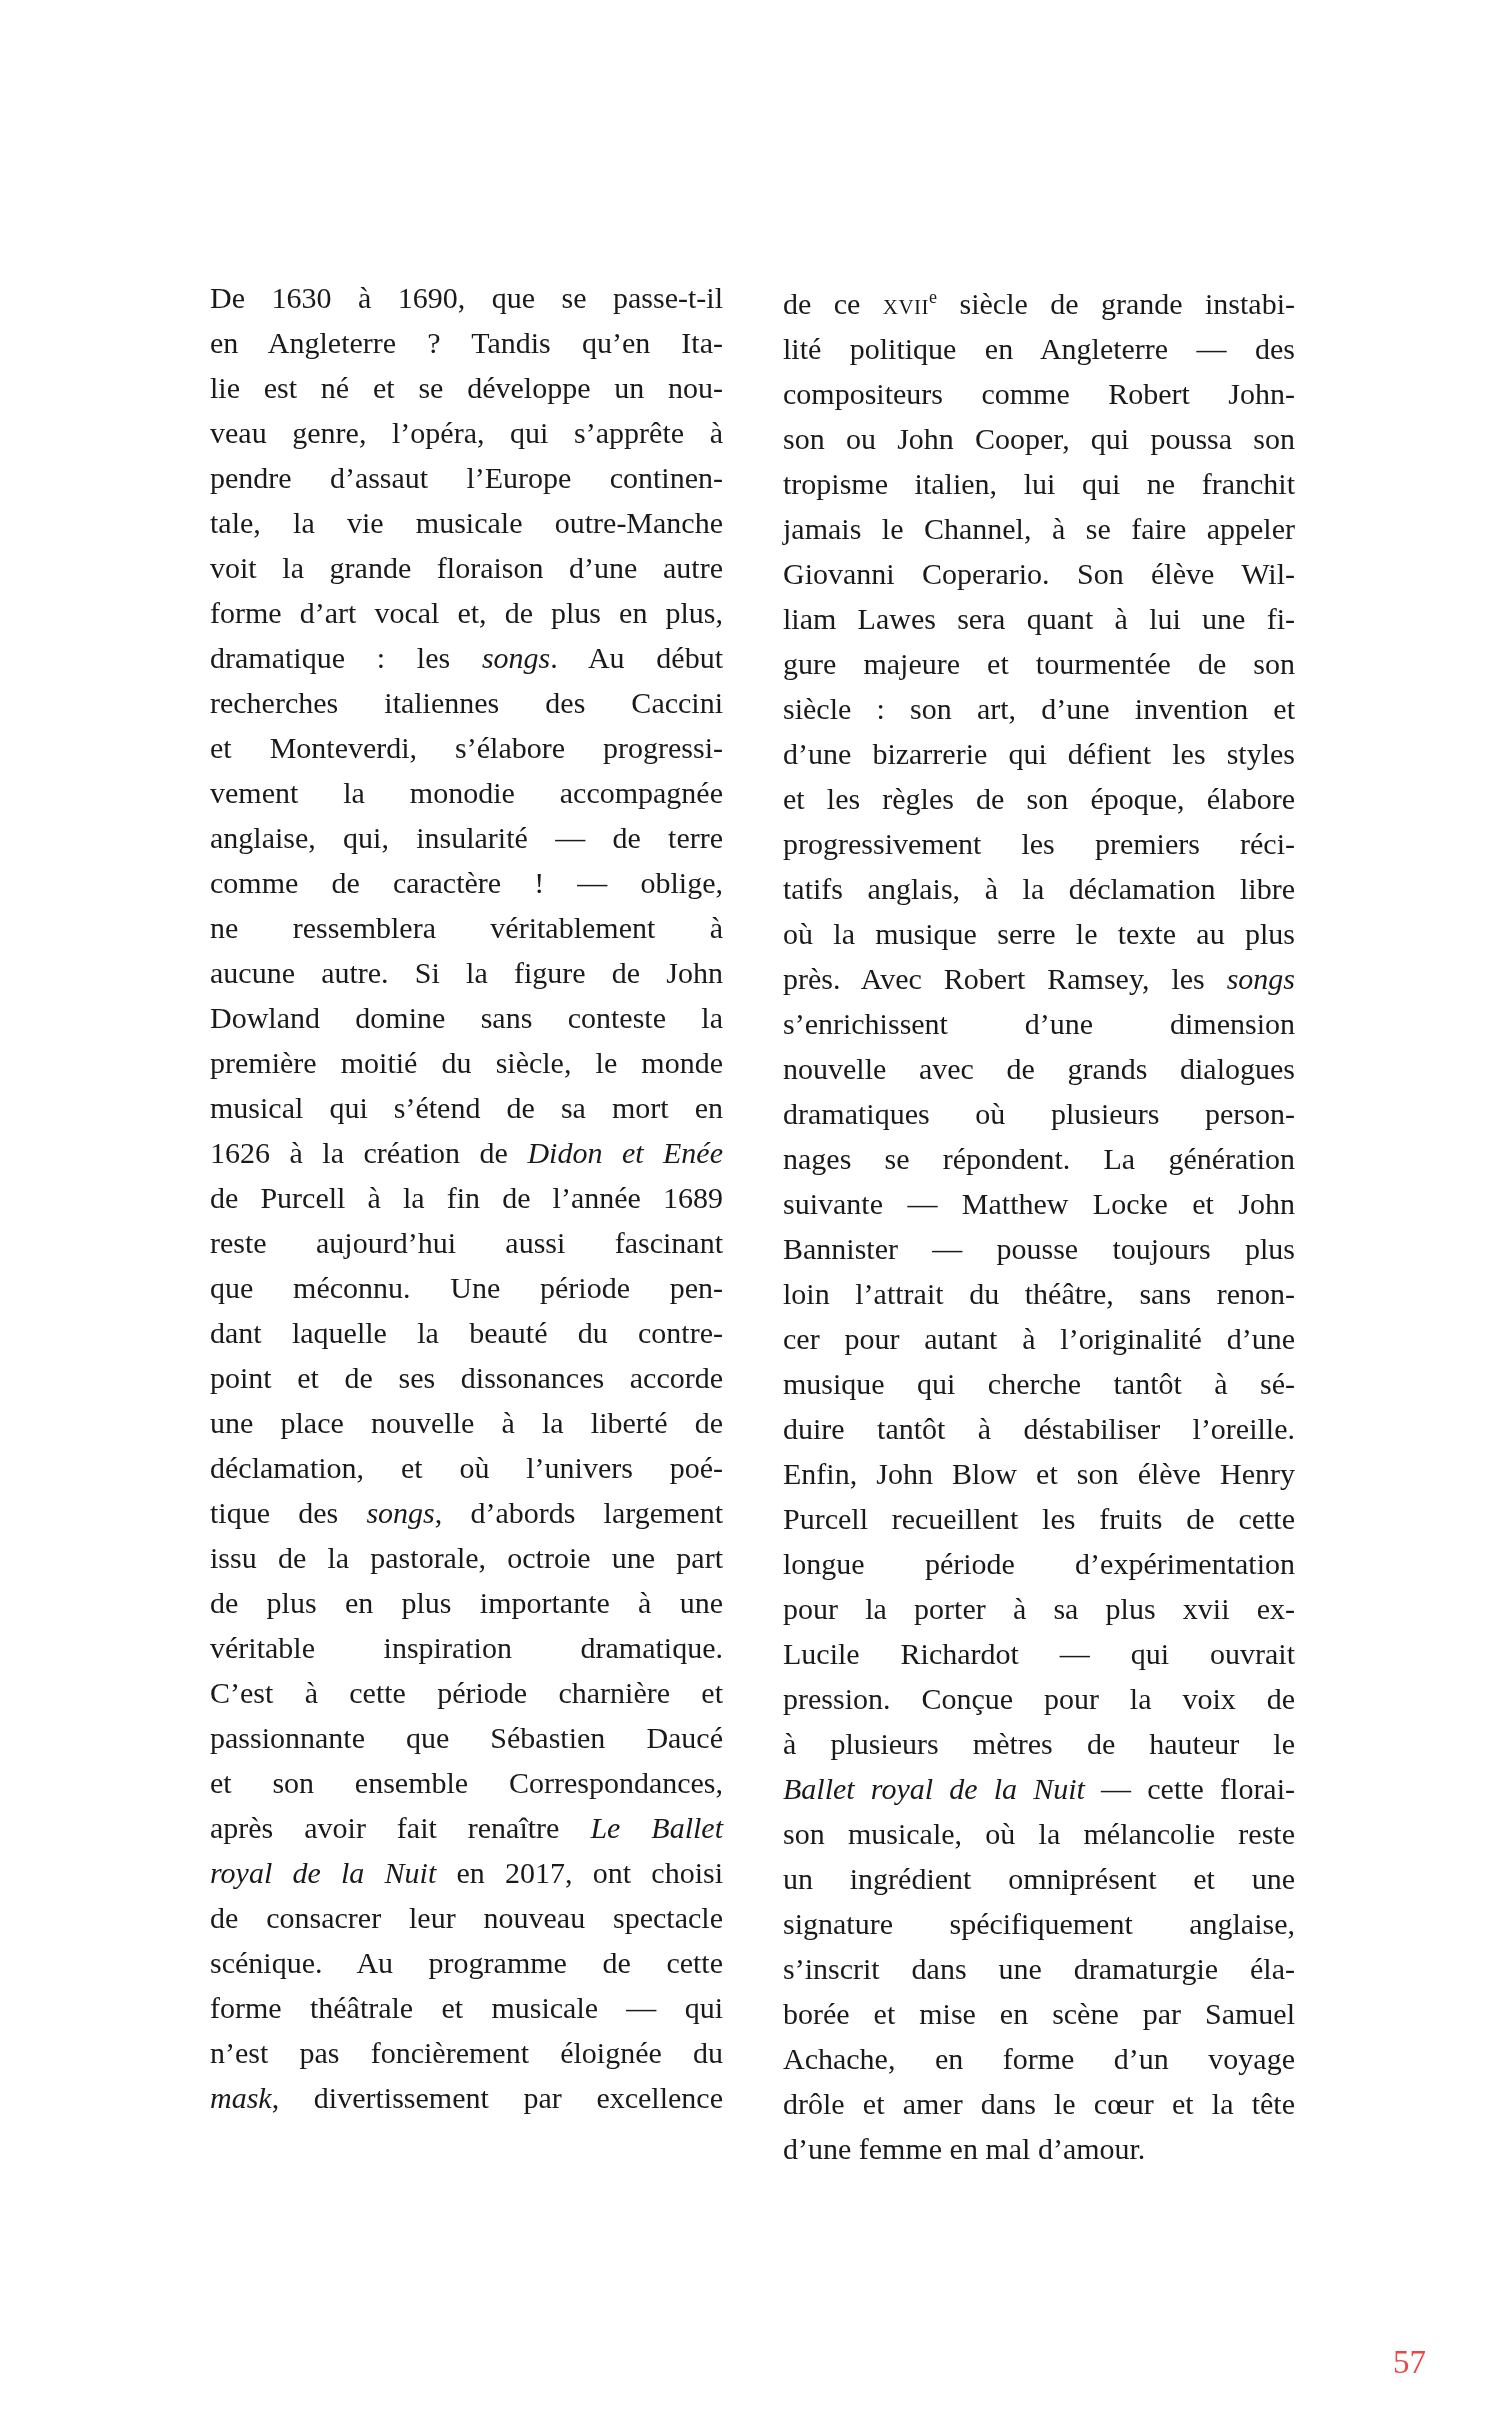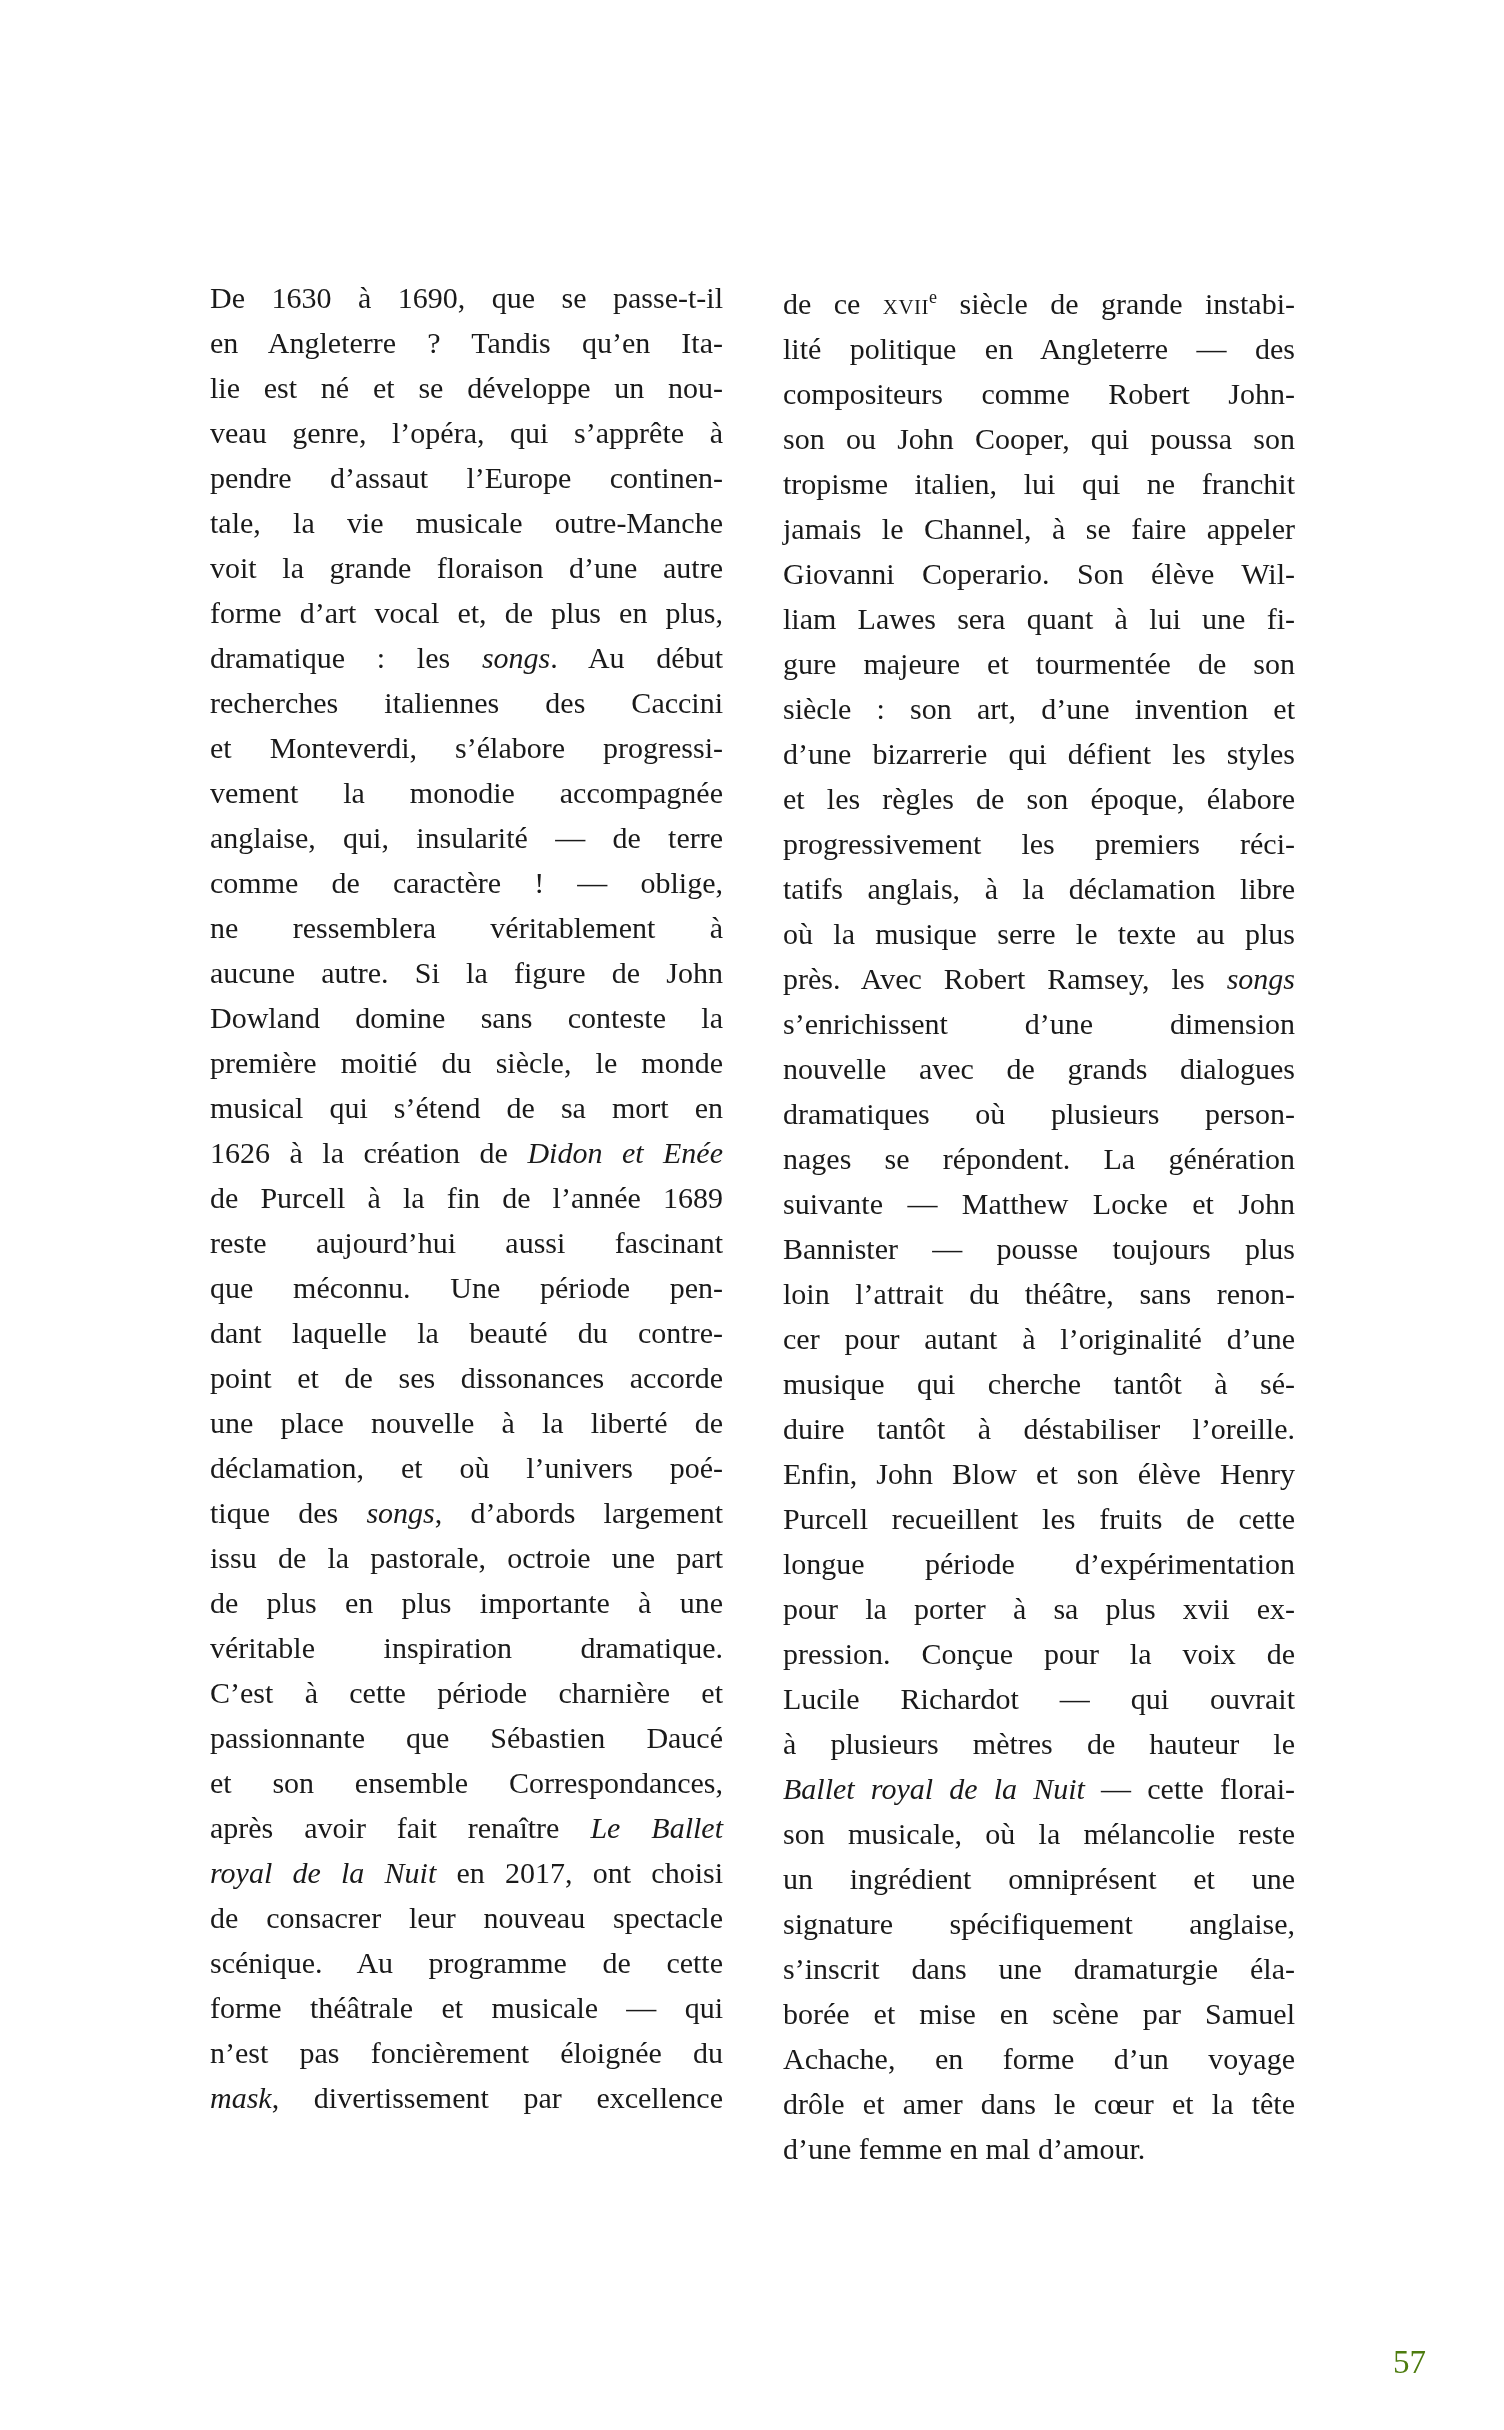--- a/index.html
+++ b/index.html
@@ -30,21 +30,21 @@
   .run.smallcaps { font-variant-caps: small-caps; letter-spacing: 0.5px; }
   .run.sup { font-size: 60%; vertical-align: super; }
   .page-number {
     position: absolute;
     top: 2340px;
     left: 1230px;
     width: 196px;
     text-align: right;
     font-size: 33px;
     line-height: 45px;
-    color: #4d7c0f;
+    color: #ef4444;
   }
 </style>
 </head>
 <body>
 
 <div class="page">
   <div class="column col-0">
       <div class="line"><span class="run">De 1630 à 1690, que se passe-t-il</span></div>
       <div class="line"><span class="run">en Angleterre ? Tandis qu’en Ita-</span></div>
       <div class="line"><span class="run">lie est né et se développe un nou-</span></div>
@@ -111,22 +111,22 @@
       <div class="line"><span class="run">suivante — Matthew Locke et John</span></div>
       <div class="line"><span class="run">Bannister — pousse toujours plus</span></div>
       <div class="line"><span class="run">loin l’attrait du théâtre, sans renon-</span></div>
       <div class="line"><span class="run">cer pour autant à l’originalité d’une</span></div>
       <div class="line"><span class="run">musique qui cherche tantôt à sé-</span></div>
       <div class="line"><span class="run">duire tantôt à déstabiliser l’oreille.</span></div>
       <div class="line"><span class="run">Enfin, John Blow et son élève Henry</span></div>
       <div class="line"><span class="run">Purcell recueillent les fruits de cette</span></div>
       <div class="line"><span class="run">longue période d’expérimentation</span></div>
       <div class="line"><span class="run">pour la porter à sa plus xvii ex-</span></div>
+      <div class="line"><span class="run">Lucile Richardot — qui ouvrait</span></div>
       <div class="line"><span class="run">pression. Conçue pour la voix de</span></div>
-      <div class="line"><span class="run">Lucile Richardot — qui ouvrait</span></div>
       <div class="line"><span class="run">à plusieurs mètres de hauteur le</span></div>
       <div class="line"><span class="run italic">Ballet royal de la Nuit</span><span class="run"> — cette florai-</span></div>
       <div class="line"><span class="run">son musicale, où la mélancolie reste</span></div>
       <div class="line"><span class="run">un ingrédient omniprésent et une</span></div>
       <div class="line"><span class="run">signature spécifiquement anglaise,</span></div>
       <div class="line"><span class="run">s’inscrit dans une dramaturgie éla-</span></div>
       <div class="line"><span class="run">borée et mise en scène par Samuel</span></div>
       <div class="line"><span class="run">Achache, en forme d’un voyage</span></div>
       <div class="line"><span class="run">drôle et amer dans le cœur et la tête</span></div>
       <div class="line ragged"><span class="run">d’une femme en mal d’amour.</span></div>

